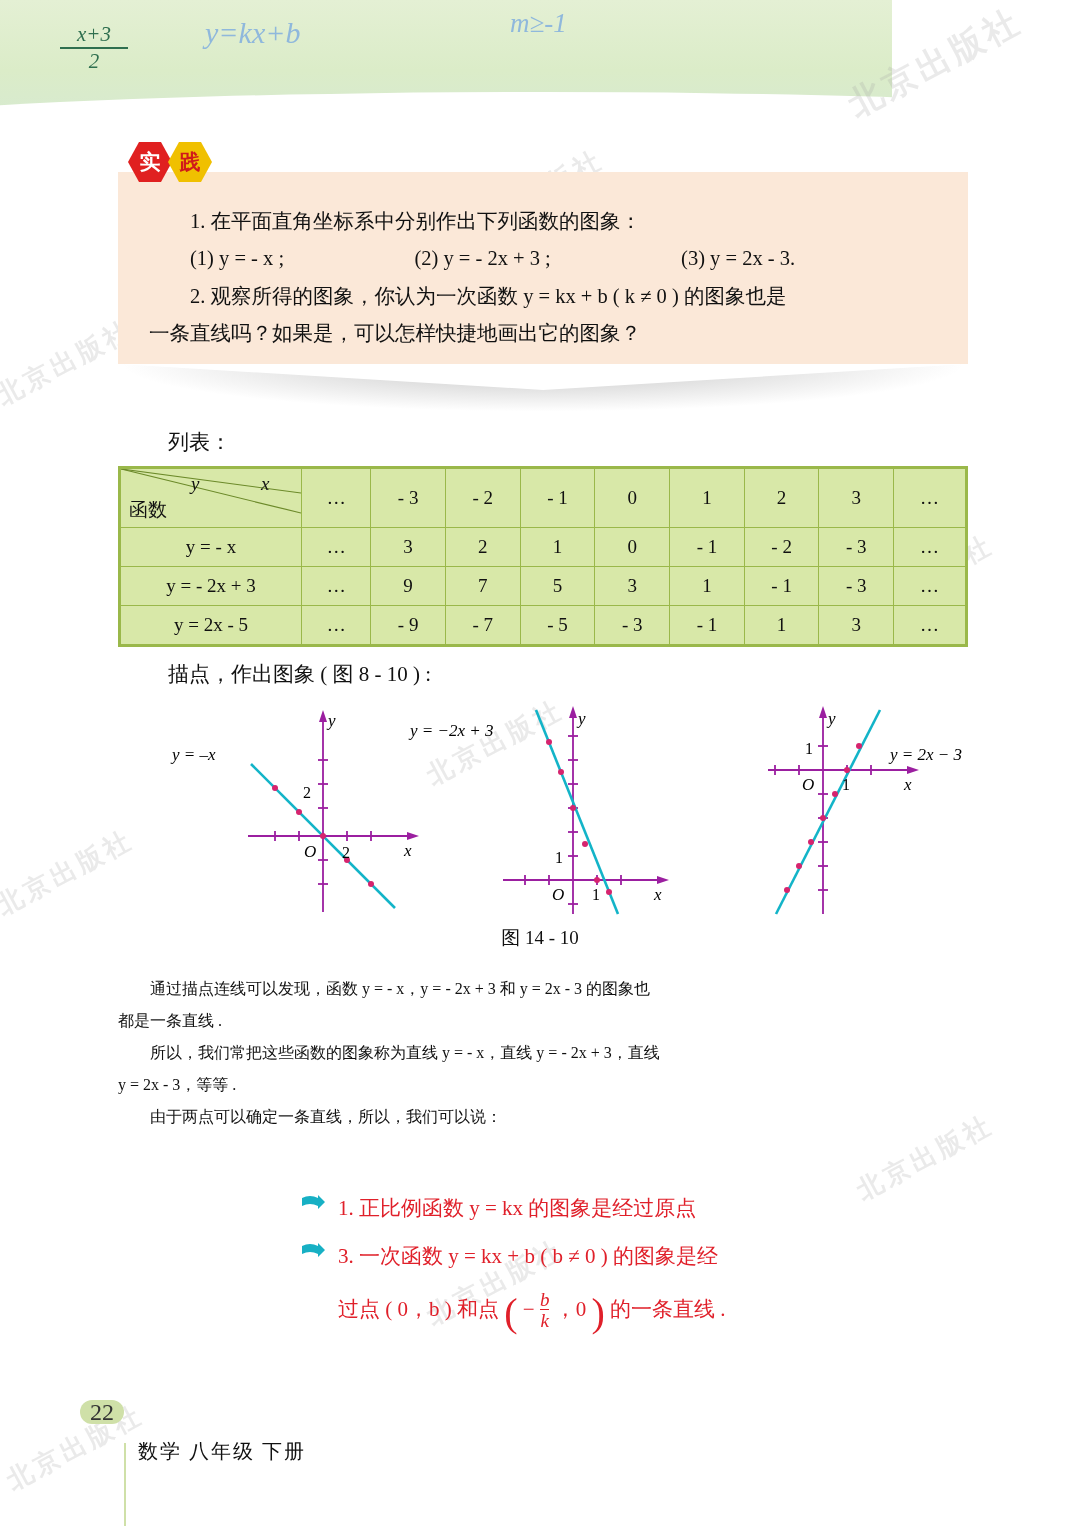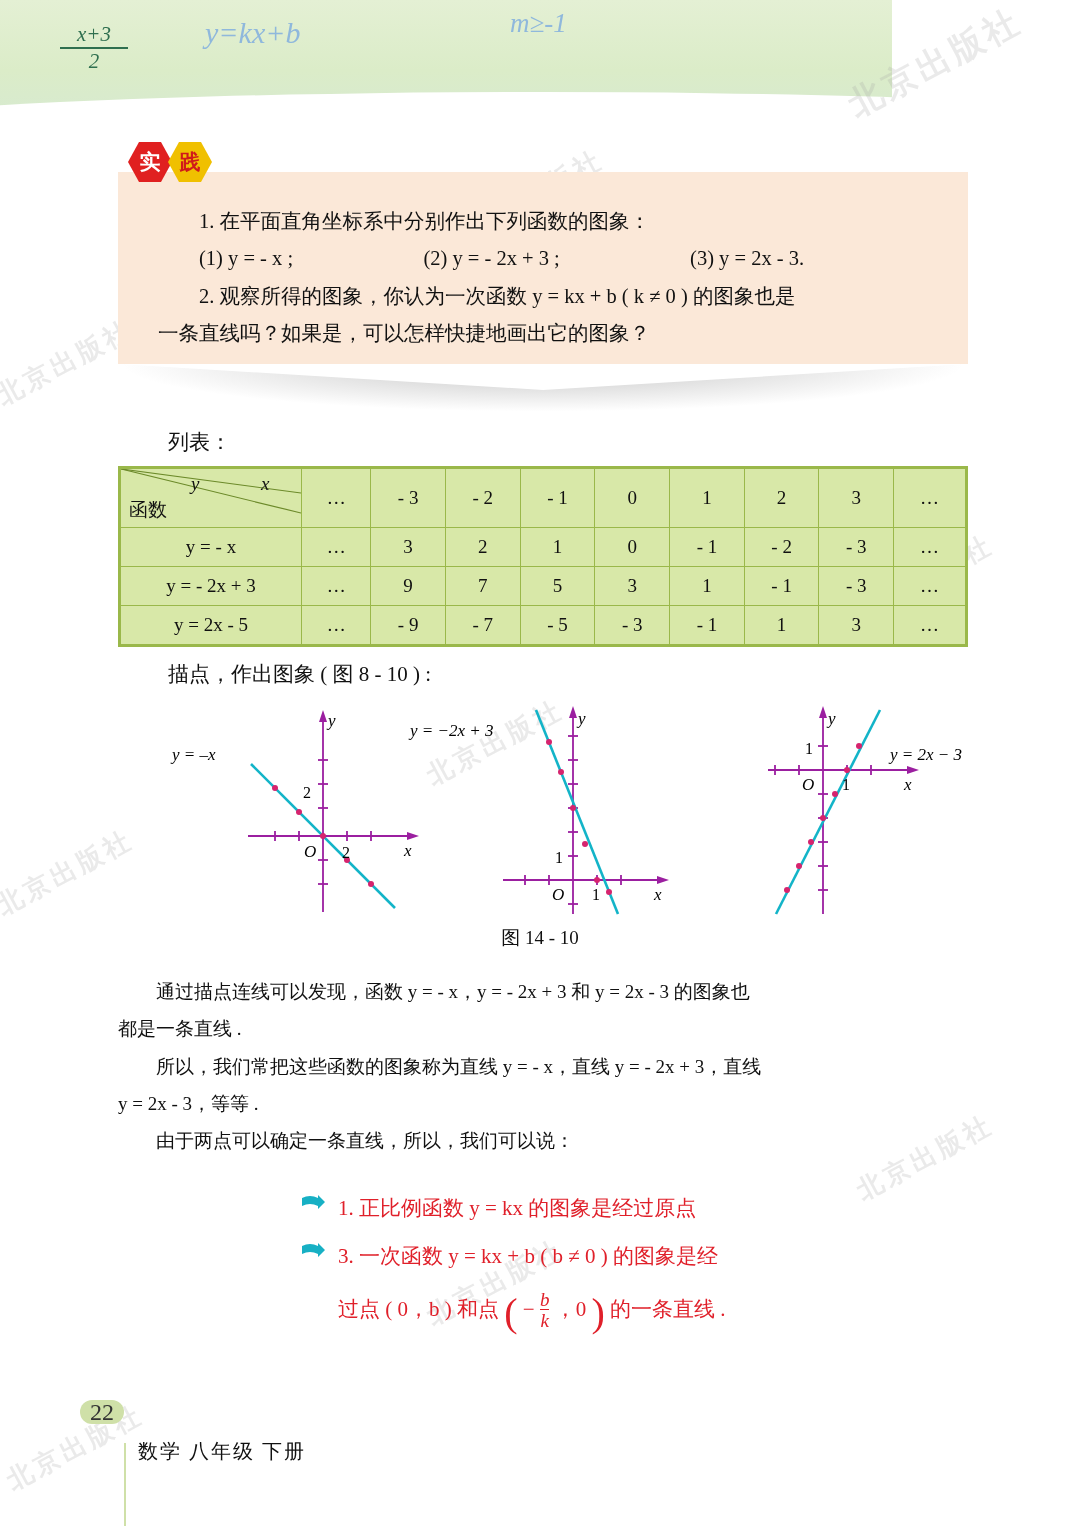--- a/index.html
+++ b/index.html
@@ -63,21 +63,21 @@
   .hex{
     width:44px;height:40px;position:absolute;top:0;
     display:flex;align-items:center;justify-content:center;
     color:#ffffff;font-family:"DejaVu Sans",sans-serif;font-weight:bold;font-size:21px;
     clip-path:polygon(25% 0%,75% 0%,100% 50%,75% 100%,25% 100%,0% 50%);
   }
   .hex.a{left:0;background:#e02020;}
   .hex.b{left:40px;background:#f0c000;color:#d01a1a;}
   .ptxt{
     position:absolute;left:0;top:0;width:850px;
-    padding:32px 30px 0 40px;box-sizing:border-box;
+    padding:32px 30px 0 31px;box-sizing:border-box;
     font-size:20.5px;color:#111;line-height:1.72;
   }
   .ptxt p{margin:0 0 2px 0;}
   .indent{text-indent:2em;}
   
   .liebiao{position:absolute;left:168px;top:428px;font-size:21px;color:#111;}
   
   .tbl{
     position:absolute;left:118px;top:466px;width:850px;
     border-collapse:collapse;background:#d8e8a8;
@@ -94,21 +94,21 @@
   .hd-y{position:absolute;left:70px;top:4px;font-style:italic;font-size:19px;}
   .hd-x{position:absolute;left:140px;top:4px;font-style:italic;font-size:19px;}
   .hd-f{position:absolute;left:8px;bottom:4px;font-size:19px;}
   
   .miaodian{position:absolute;left:168px;top:660px;font-size:21px;color:#111;}
   .graphs{position:absolute;left:118px;top:700px;width:850px;height:230px;}
   .figcap{position:absolute;left:0;top:925px;width:1080px;text-align:center;font-size:19px;color:#111;}
   
   .body{
     position:absolute;left:118px;top:975px;width:850px;
-    font-size:19px;color:#111;line-height:1.75;
+    font-size:16px;color:#111;line-height:1.75;
   }
   .body p{margin:0 0 4px 0;}
   
   .concl{
     position:absolute;left:300px;top:1190px;width:680px;
     color:#e0202a;font-size:21px;line-height:1.8;
   }
   .concl .row{position:relative;padding-left:38px;margin-bottom:10px;}
   .arrow{
     position:absolute;left:0;top:4px;width:26px;height:20px;

